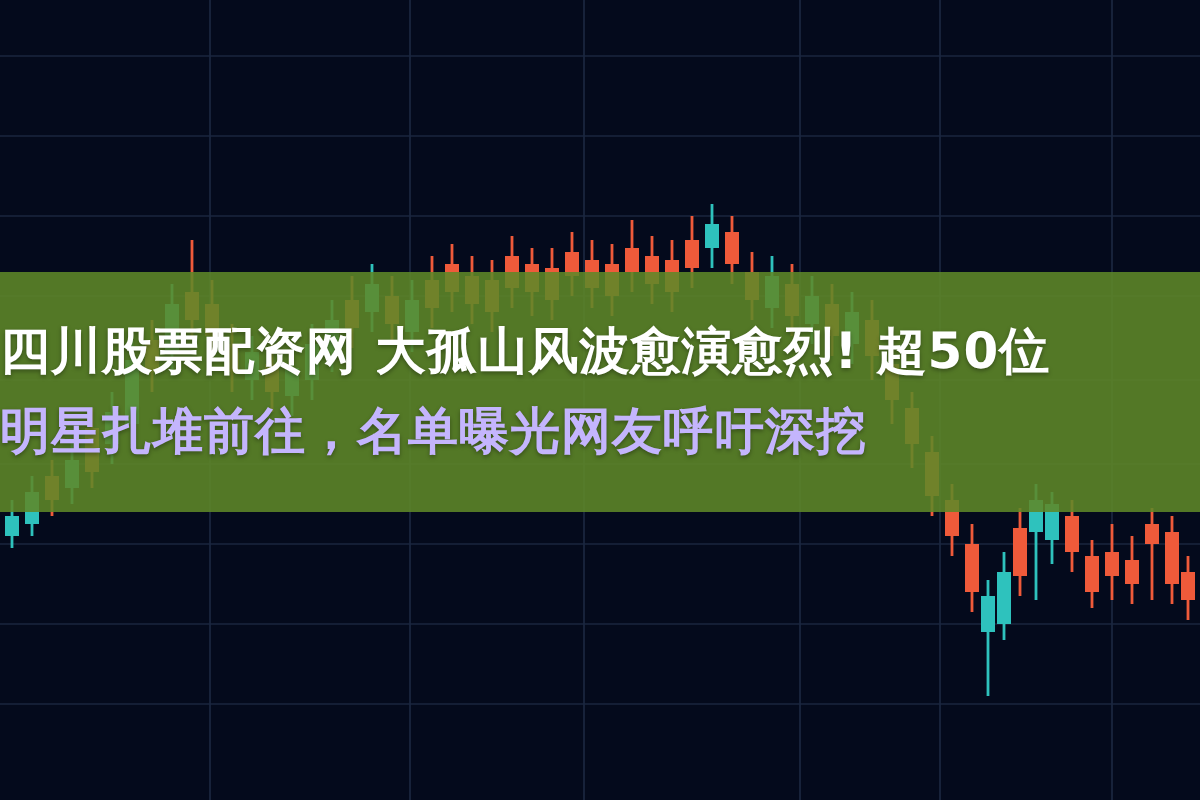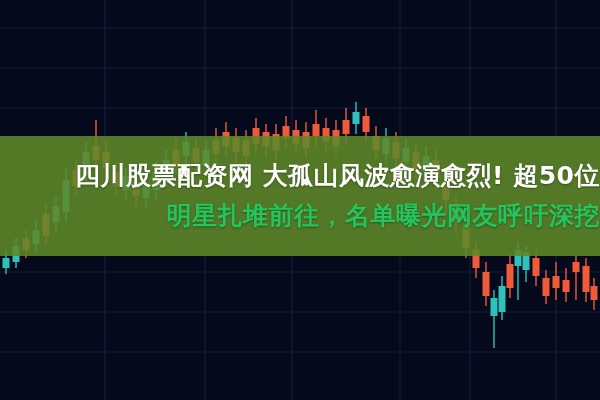--- a/index.html
+++ b/index.html
@@ -34,21 +34,21 @@
   #candle-layer svg { display: block; }
 
   
   #headline-band {
     position: absolute;
     left: 0;
     width: 600px;
     background: rgba(95, 136, 40, 0.88);
     display: flex;
     flex-direction: column;
-    align-items: flex-end;
+    align-items: flex-start;
     justify-content: center;
     box-sizing: border-box;
   }
 
   .headline-line {
     color: #ffffff;
     font-weight: bold;
     font-size: 25px;
     line-height: 40px;
     letter-spacing: 0.5px;
@@ -206,16 +206,16 @@
         <rect x="572.5" y="262" width="7" height="10" fill="#ef5a3a"></rect>
         <line x1="586" x2="586" y1="258" y2="302" stroke="#ef5a3a" stroke-width="1.4"></line>
         <rect x="582.5" y="266" width="7" height="26" fill="#ef5a3a"></rect>
         <line x1="594" x2="594" y1="278" y2="310" stroke="#ef5a3a" stroke-width="1.4"></line>
         <rect x="590.5" y="286" width="7" height="14" fill="#ef5a3a"></rect>
       </svg>
   </div>
 
   <div id="headline-band" style="top: 136px; height: 120px; background: rgba(95, 136, 40, 0.88);">
     <div class="headline-line" style="color: rgb(255, 255, 255);">四川股票配资网 大孤山风波愈演愈烈! 超50位</div>
-    <div class="headline-line" style="color: #22c55e;">明星扎堆前往，名单曝光网友呼吁深挖</div>
+    <div class="headline-line" style="color: #c4b5fd;">明星扎堆前往，名单曝光网友呼吁深挖</div>
   </div>
 
 </div>
 
 </body></html>

